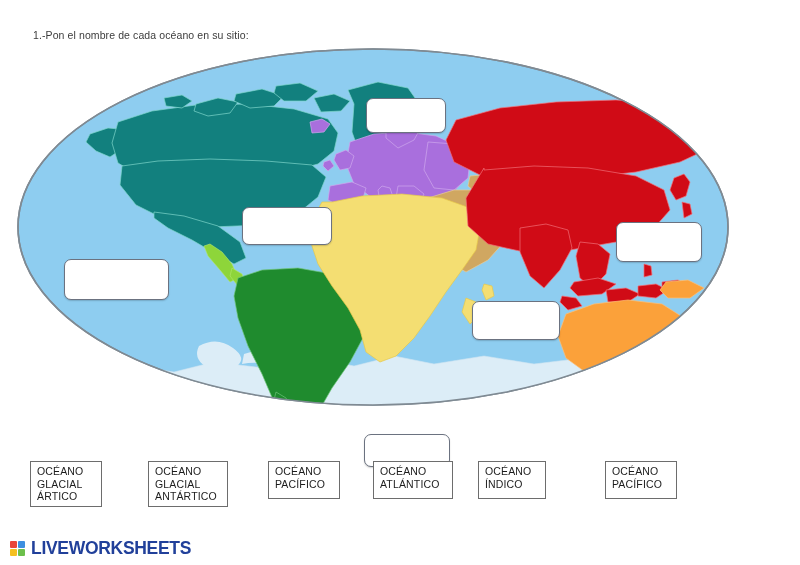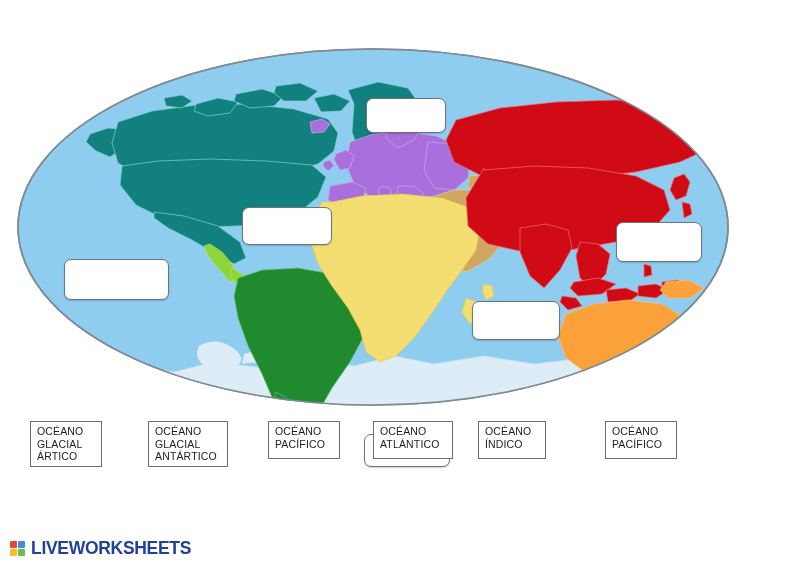--- a/index.html
+++ b/index.html
@@ -80,20 +80,21 @@
     position: absolute;
     border: 1px solid #6d6d6d;
     background: #ffffff;
     box-sizing: border-box;
     padding: 3px 4px 2px 6px;
     font-size: 10.5px;
     line-height: 12.6px;
     color: #1c1c1c;
     white-space: pre-line;
     letter-spacing: 0.15px;
+    margin-top: 40px;
   }
 
   
   #footer {
     position: absolute;
     left: 10px;
     top: 538px;
     display: flex;
     align-items: center;
     gap: 6px;
@@ -113,20 +114,21 @@
     font-size: 17.5px;
     letter-spacing: -0.3px;
     color: #21409a;
   }
 </style>
 </head>
 <body>
 
 <div id="sheet">
 
+  <div id="prompt">1.-Pon el nombre de cada océano en su sitio:</div>
 
   <div id="map-area">
     <svg id="world-map" viewBox="0 0 718 362" xmlns="http://www.w3.org/2000/svg">
       <defs>
         <clipPath id="globeClip">
           <ellipse cx="359" cy="181" rx="355" ry="178"></ellipse>
         </clipPath>
       </defs>
 
       <ellipse cx="359" cy="181" rx="355" ry="178" fill="#8ecdf0" stroke="#7f8a93" stroke-width="1.6"></ellipse>

